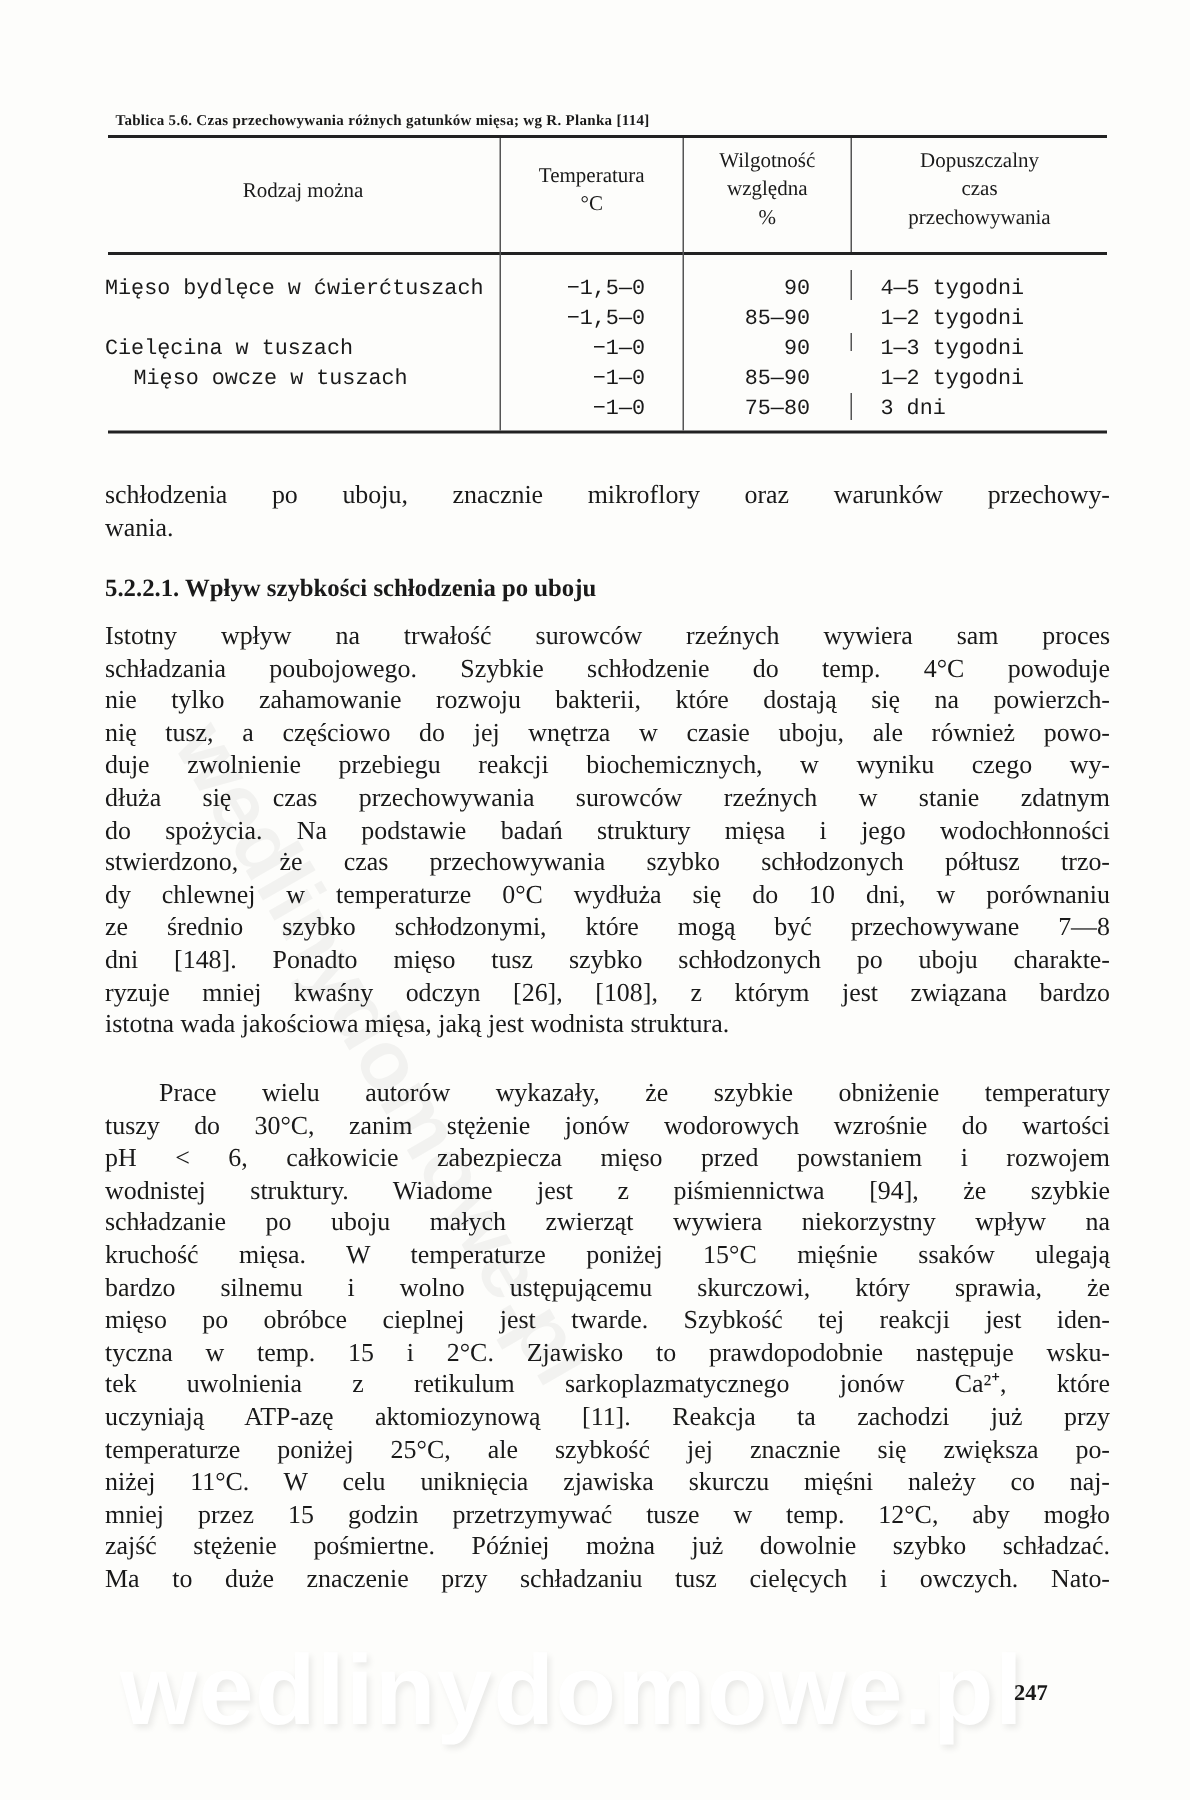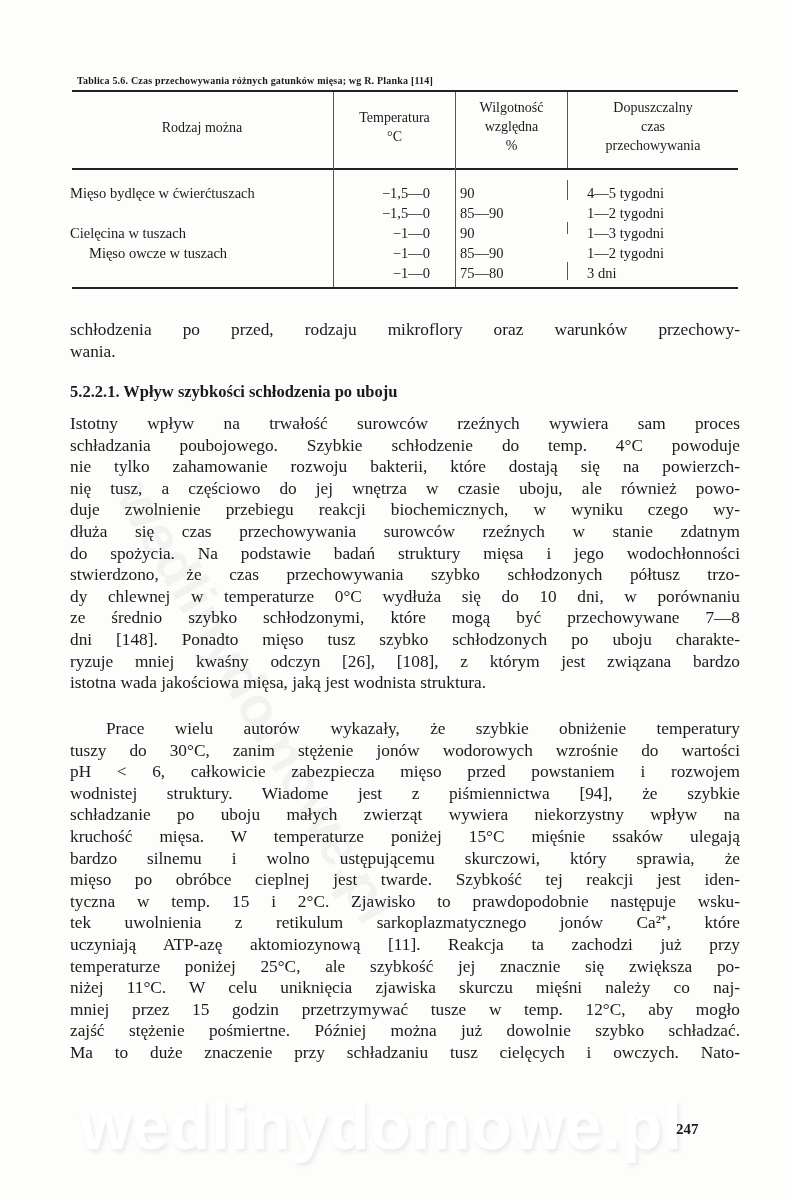--- a/index.html
+++ b/index.html
@@ -26,26 +26,26 @@
 
     .vline { position: absolute; width: 1px; background: #555; }
 
     .th {
       position: absolute; text-align: center;
       font-family: "Liberation Serif", serif; font-size: 14px; line-height: 19px;
     }
 
     .td {
       position: absolute;
-      font-family: Liberation Serif, serif; font-size: 14.5px; line-height: 20px;
+      font-family: Liberation Mono, monospace; font-size: 14.5px; line-height: 20px;
       white-space: nowrap;
     }
     .col-name { left: 70px; width: 270px; }
     .col-temp { left: 340px; width: 90px; text-align: right; }
-    .col-hum { left: 460px; width: 80px; text-align: left; }
+    .col-hum { left: 460px; width: 80px; text-align: right; }
     .col-time { left: 587px; width: 150px; }
 
     .body-text {
       position: absolute; left: 70px; width: 670px;
       font-family: "Liberation Serif", serif; font-size: 17.3px; line-height: 21.6px;
       text-align: justify;
     }
     .line { display: block; white-space: nowrap; text-align-last: justify; text-align: justify; }
     .line.last { text-align-last: left; }
     .indent { padding-left: 36px; }
@@ -133,21 +133,21 @@
   <div class="td col-temp" style="top:243px;">−1—0</div>
   <div class="td col-hum" style="top:243px;">85—90</div>
   <div class="td col-time" style="top:243px;">1—2 tygodni</div>
 
   <div class="td col-name" style="top:263px;"></div>
   <div class="td col-temp" style="top:263px;">−1—0</div>
   <div class="td col-hum" style="top:263px;">75—80</div>
   <div class="td col-time" style="top:263px;">3 dni</div>
 
   <div class="body-text" style="top:319px;">
-    <span class="line">schłodzenia po przed, rodzaju mikroflory oraz warunków przechowy-</span>
+    <span class="line">schłodzenia po uboju, znacznie mikroflory oraz warunków przechowy-</span>
     <span class="line last">wania.</span>
   </div>
 
   <div class="heading">5.2.2.1. Wpływ szybkości schłodzenia po uboju</div>
 
   <div class="body-text" style="top:413px;">
     <span class="line">Istotny wpływ na trwałość surowców rzeźnych wywiera sam proces</span>
     <span class="line">schładzania poubojowego. Szybkie schłodzenie do temp. 4°C powoduje</span>
     <span class="line">nie tylko zahamowanie rozwoju bakterii, które dostają się na powierzch-</span>
     <span class="line">nię tusz, a częściowo do jej wnętrza w czasie uboju, ale również powo-</span>

